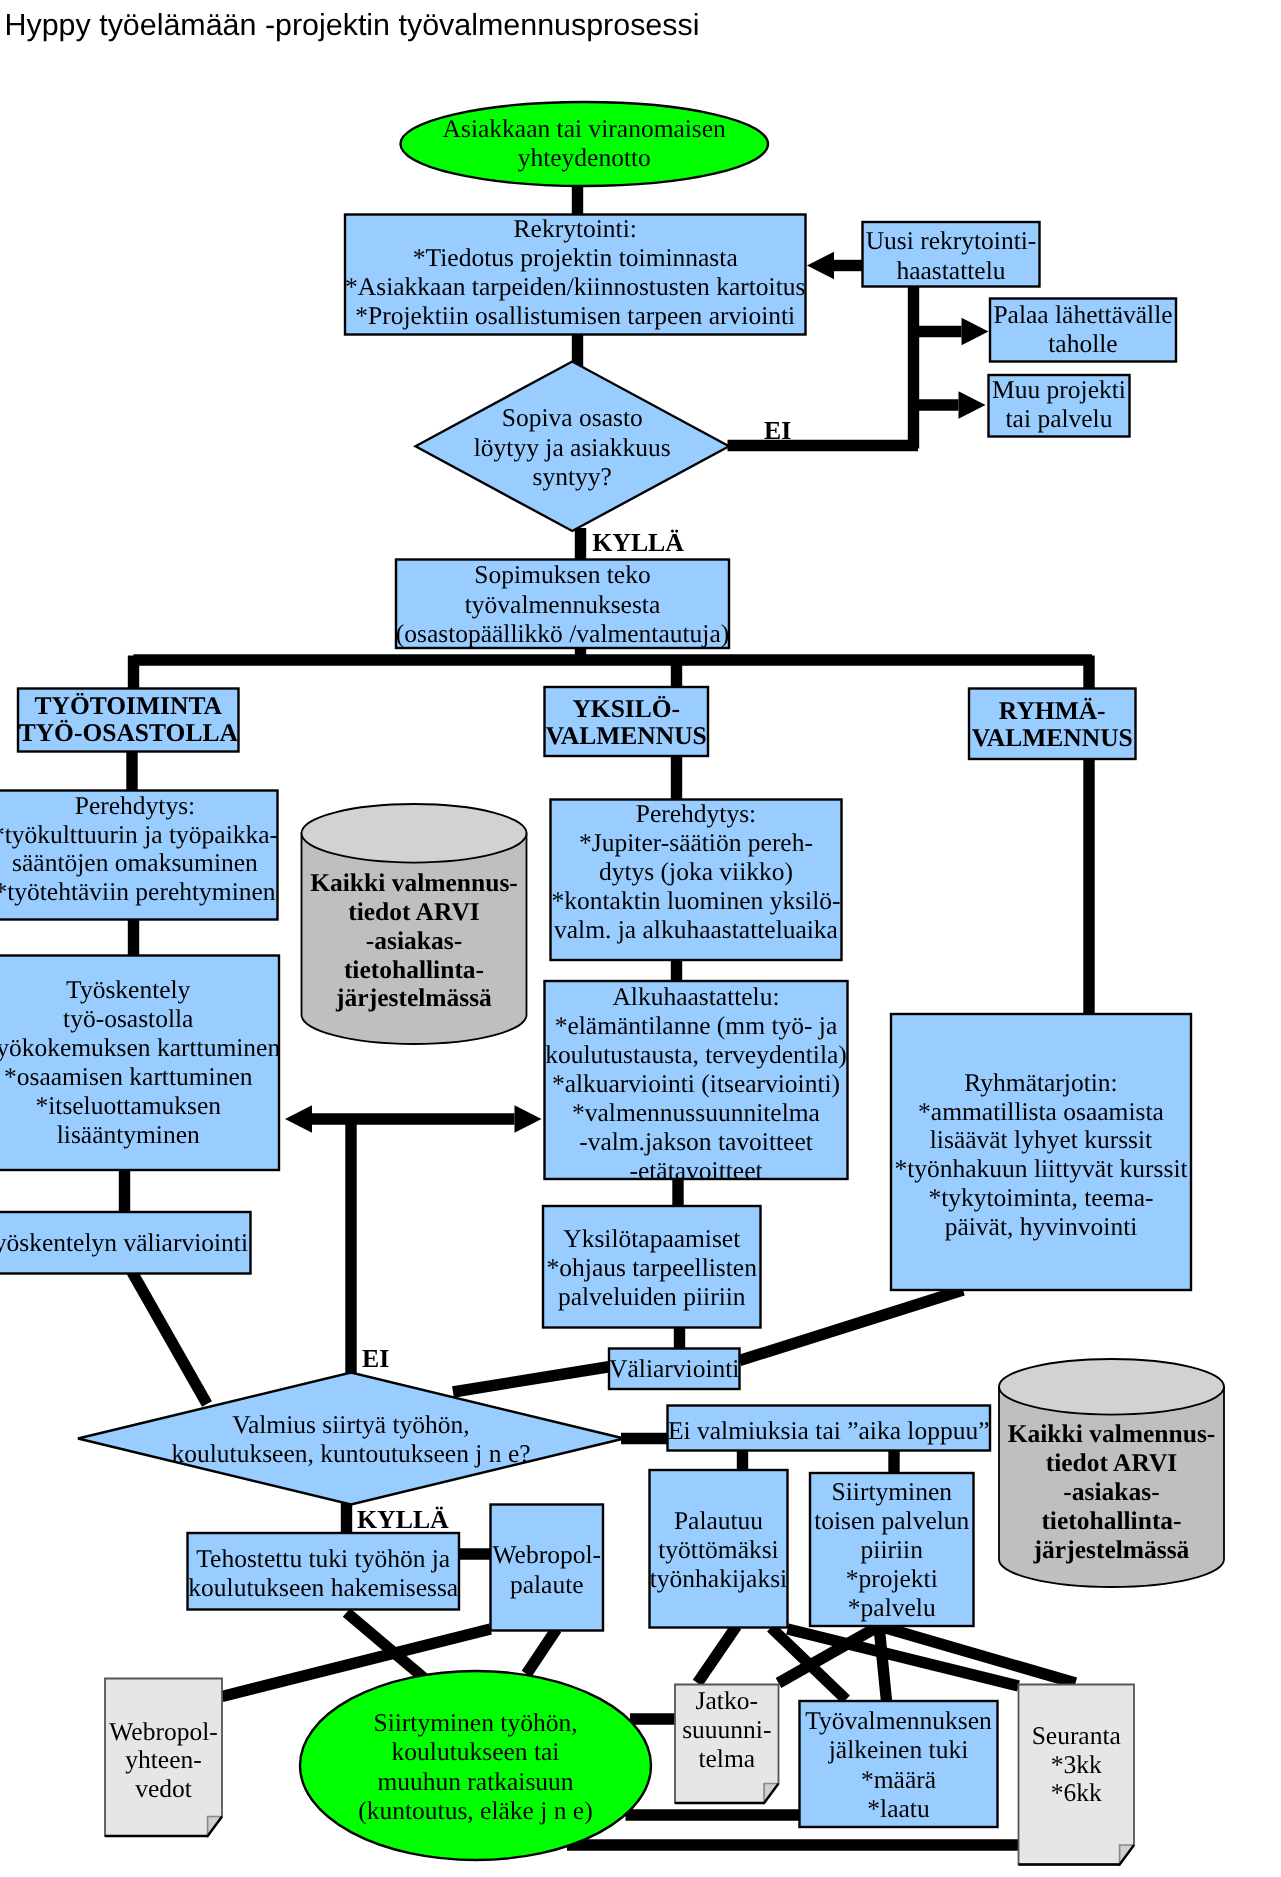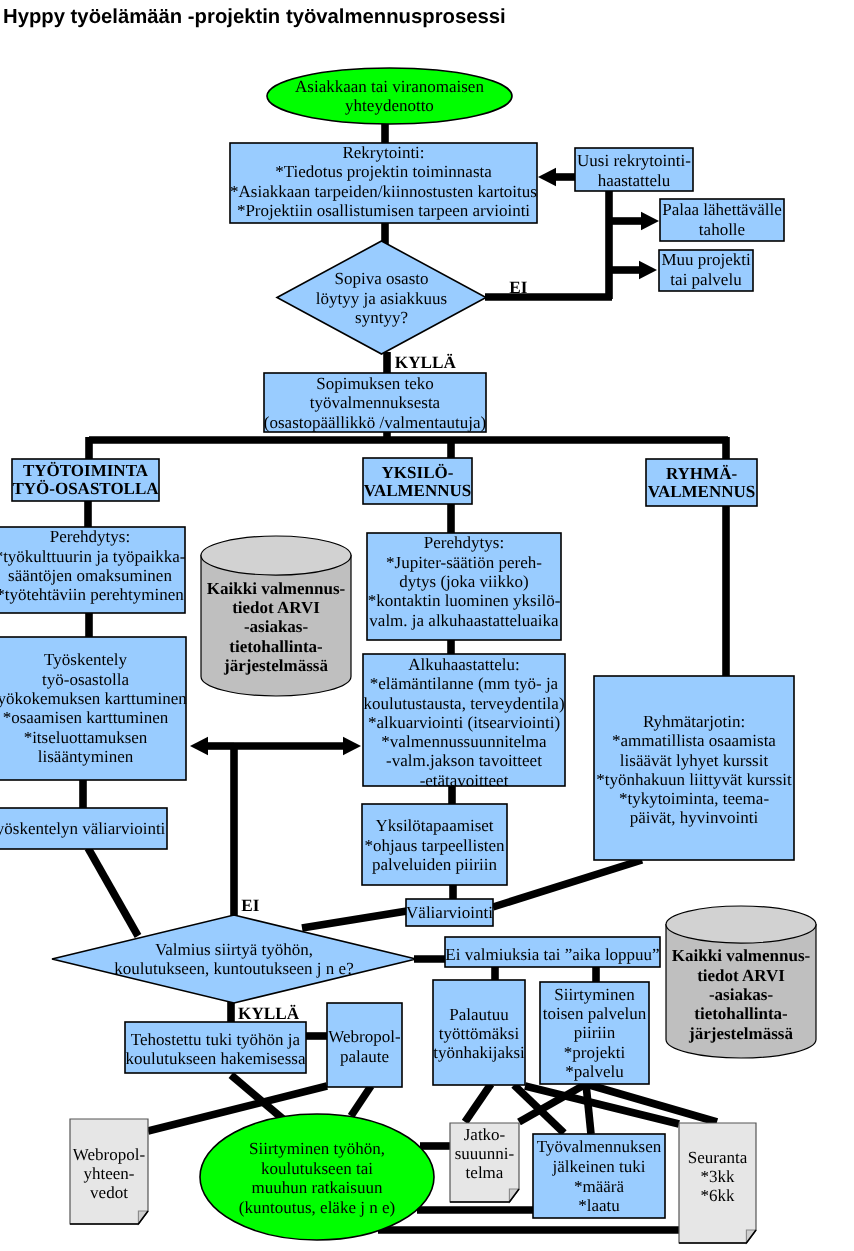--- a/index.html
+++ b/index.html
@@ -1,19 +1,19 @@
 <!DOCTYPE html>
 <html><head>
 <meta charset="utf-8">
 <title>Hyppy työelämään -projektin työvalmennusprosessi</title>
 <style>
   html,body{margin:0;padding:0;background:#ffffff;}
   body{width:854px;height:1251px;overflow:hidden;font-family:"Liberation Serif",serif;}
   #page{position:relative;width:854px;height:1251px;background:#fff;}
-  #title{position:absolute;left:3px;top:6px;font-family:"Liberation Sans",sans-serif;font-weight:bold;font-size:20.3px;color:#000;white-space:nowrap;letter-spacing:0px;}
+  #title{position:absolute;left:3px;top:6px;font-family:"Liberation Sans",sans-serif;font-weight:normal;font-size:20.3px;color:#000;white-space:nowrap;letter-spacing:0px;}
   svg{position:absolute;left:0;top:0;}
   svg text,#title{-webkit-font-smoothing:antialiased;text-rendering:geometricPrecision;}
 </style>
 </head>
 <body>
 
 <div id="page">
   <div id="title">Hyppy työelämään -projektin työvalmennusprosessi</div>
   <svg id="chart" width="854" height="1251" viewBox="0 0 854 1251">
       <g>

